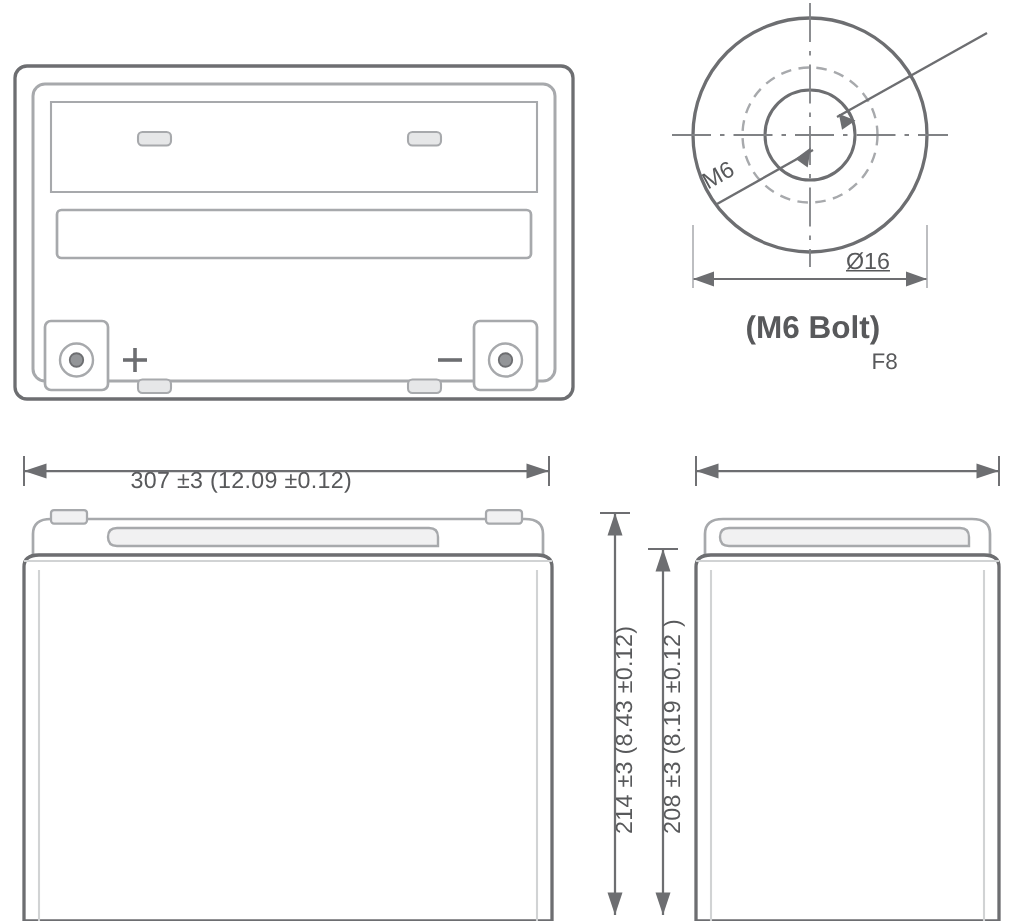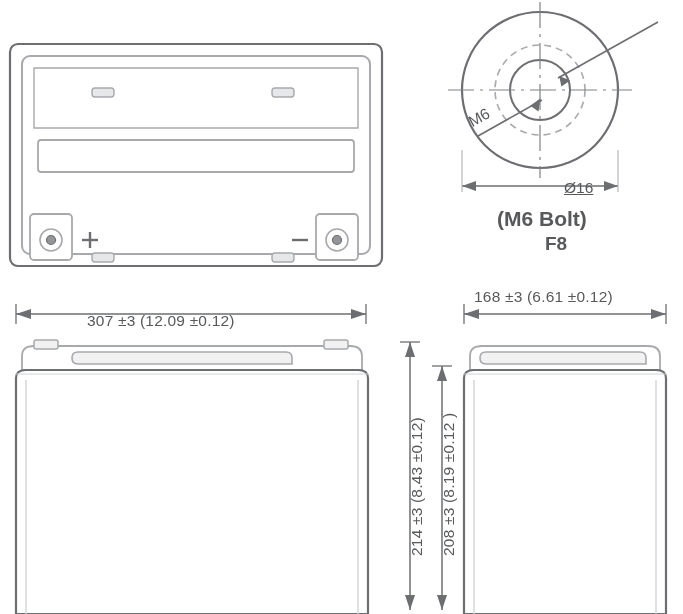--- a/index.html
+++ b/index.html
@@ -21,21 +21,21 @@
   .abs { position: absolute; }
   .lbl {
     position: absolute;
     font-family: "Liberation Sans", sans-serif;
     color: #58595b;
     white-space: nowrap;
     line-height: 1;
   }
   .dim-text { font-size: 15.5px; letter-spacing: 0.2px; }
   .bolt-title { font-size: 21px; font-weight: bold; text-align: center; }
-  .bolt-sub { font-size: 19px; font-weight: bold; }
+  .bolt-sub { font-size: 15px; font-weight: normal; margin-left: 36px; }
   .m6-text { font-size: 15.5px; }
   .d16-text { font-size: 15.5px; }
   .vert {
     transform-origin: 0 0;
   }
   svg { display: block; overflow: visible; }
 </style>
 </head>
 <body>
 
@@ -101,36 +101,35 @@
       <polygon points="32,186 46,181 46,191" fill="#6d6e71"></polygon>
       <polygon points="188,186 174,181 174,191" fill="#6d6e71"></polygon>
 
       <line x1="32" y1="150" x2="32" y2="192" stroke="#a7a9ac" stroke-width="1"></line>
       <line x1="188" y1="150" x2="188" y2="192" stroke="#a7a9ac" stroke-width="1"></line>
     </g>
   </svg>
 
   <div class="lbl m6-text" style="left:466px; top:116px; transform:rotate(-29deg); transform-origin:0 0;">M6</div>
 
-  <div class="lbl d16-text" style="left:564px; top:180px;text-decoration:underline;">Ø16</div>
+  <div class="lbl d16-text" style="left:564px; top:167px;text-decoration:underline;">Ø16</div>
 
   <div class="lbl bolt-title" style="left:497px; top:208px;">(M6 Bolt)</div>
   <div class="lbl bolt-sub" style="left:545px; top:234px;">F8</div>
 
   <div class="lbl dim-text" style="left:87px; top:289px;margin-top:24px;">307 ±3 (12.09 ±0.12)</div>
 
   <svg class="abs" style="left:0px; top:300px;" width="400" height="26">
     <line x1="16" y1="14" x2="366" y2="14" stroke="#6d6e71" stroke-width="1.5"></line>
     <polygon points="16,14 31,9 31,19" fill="#6d6e71"></polygon>
     <polygon points="366,14 351,9 351,19" fill="#6d6e71"></polygon>
     <line x1="16" y1="4" x2="16" y2="24" stroke="#6d6e71" stroke-width="1.3"></line>
     <line x1="366" y1="4" x2="366" y2="24" stroke="#6d6e71" stroke-width="1.3"></line>
   </svg>
 
-  <div class="lbl dim-text" style="left:474px; top:289px;">168 ±3 (6.61 ±0.12)</div>
 
   <svg class="abs" style="left:430px; top:300px;" width="253" height="26">
     <line x1="34" y1="14" x2="236" y2="14" stroke="#6d6e71" stroke-width="1.5"></line>
     <polygon points="34,14 49,9 49,19" fill="#6d6e71"></polygon>
     <polygon points="236,14 221,9 221,19" fill="#6d6e71"></polygon>
     <line x1="34" y1="4" x2="34" y2="24" stroke="#6d6e71" stroke-width="1.3"></line>
     <line x1="236" y1="4" x2="236" y2="24" stroke="#6d6e71" stroke-width="1.3"></line>
   </svg>
 
   <svg class="abs" style="left:0px; top:330px;" width="400" height="284">

